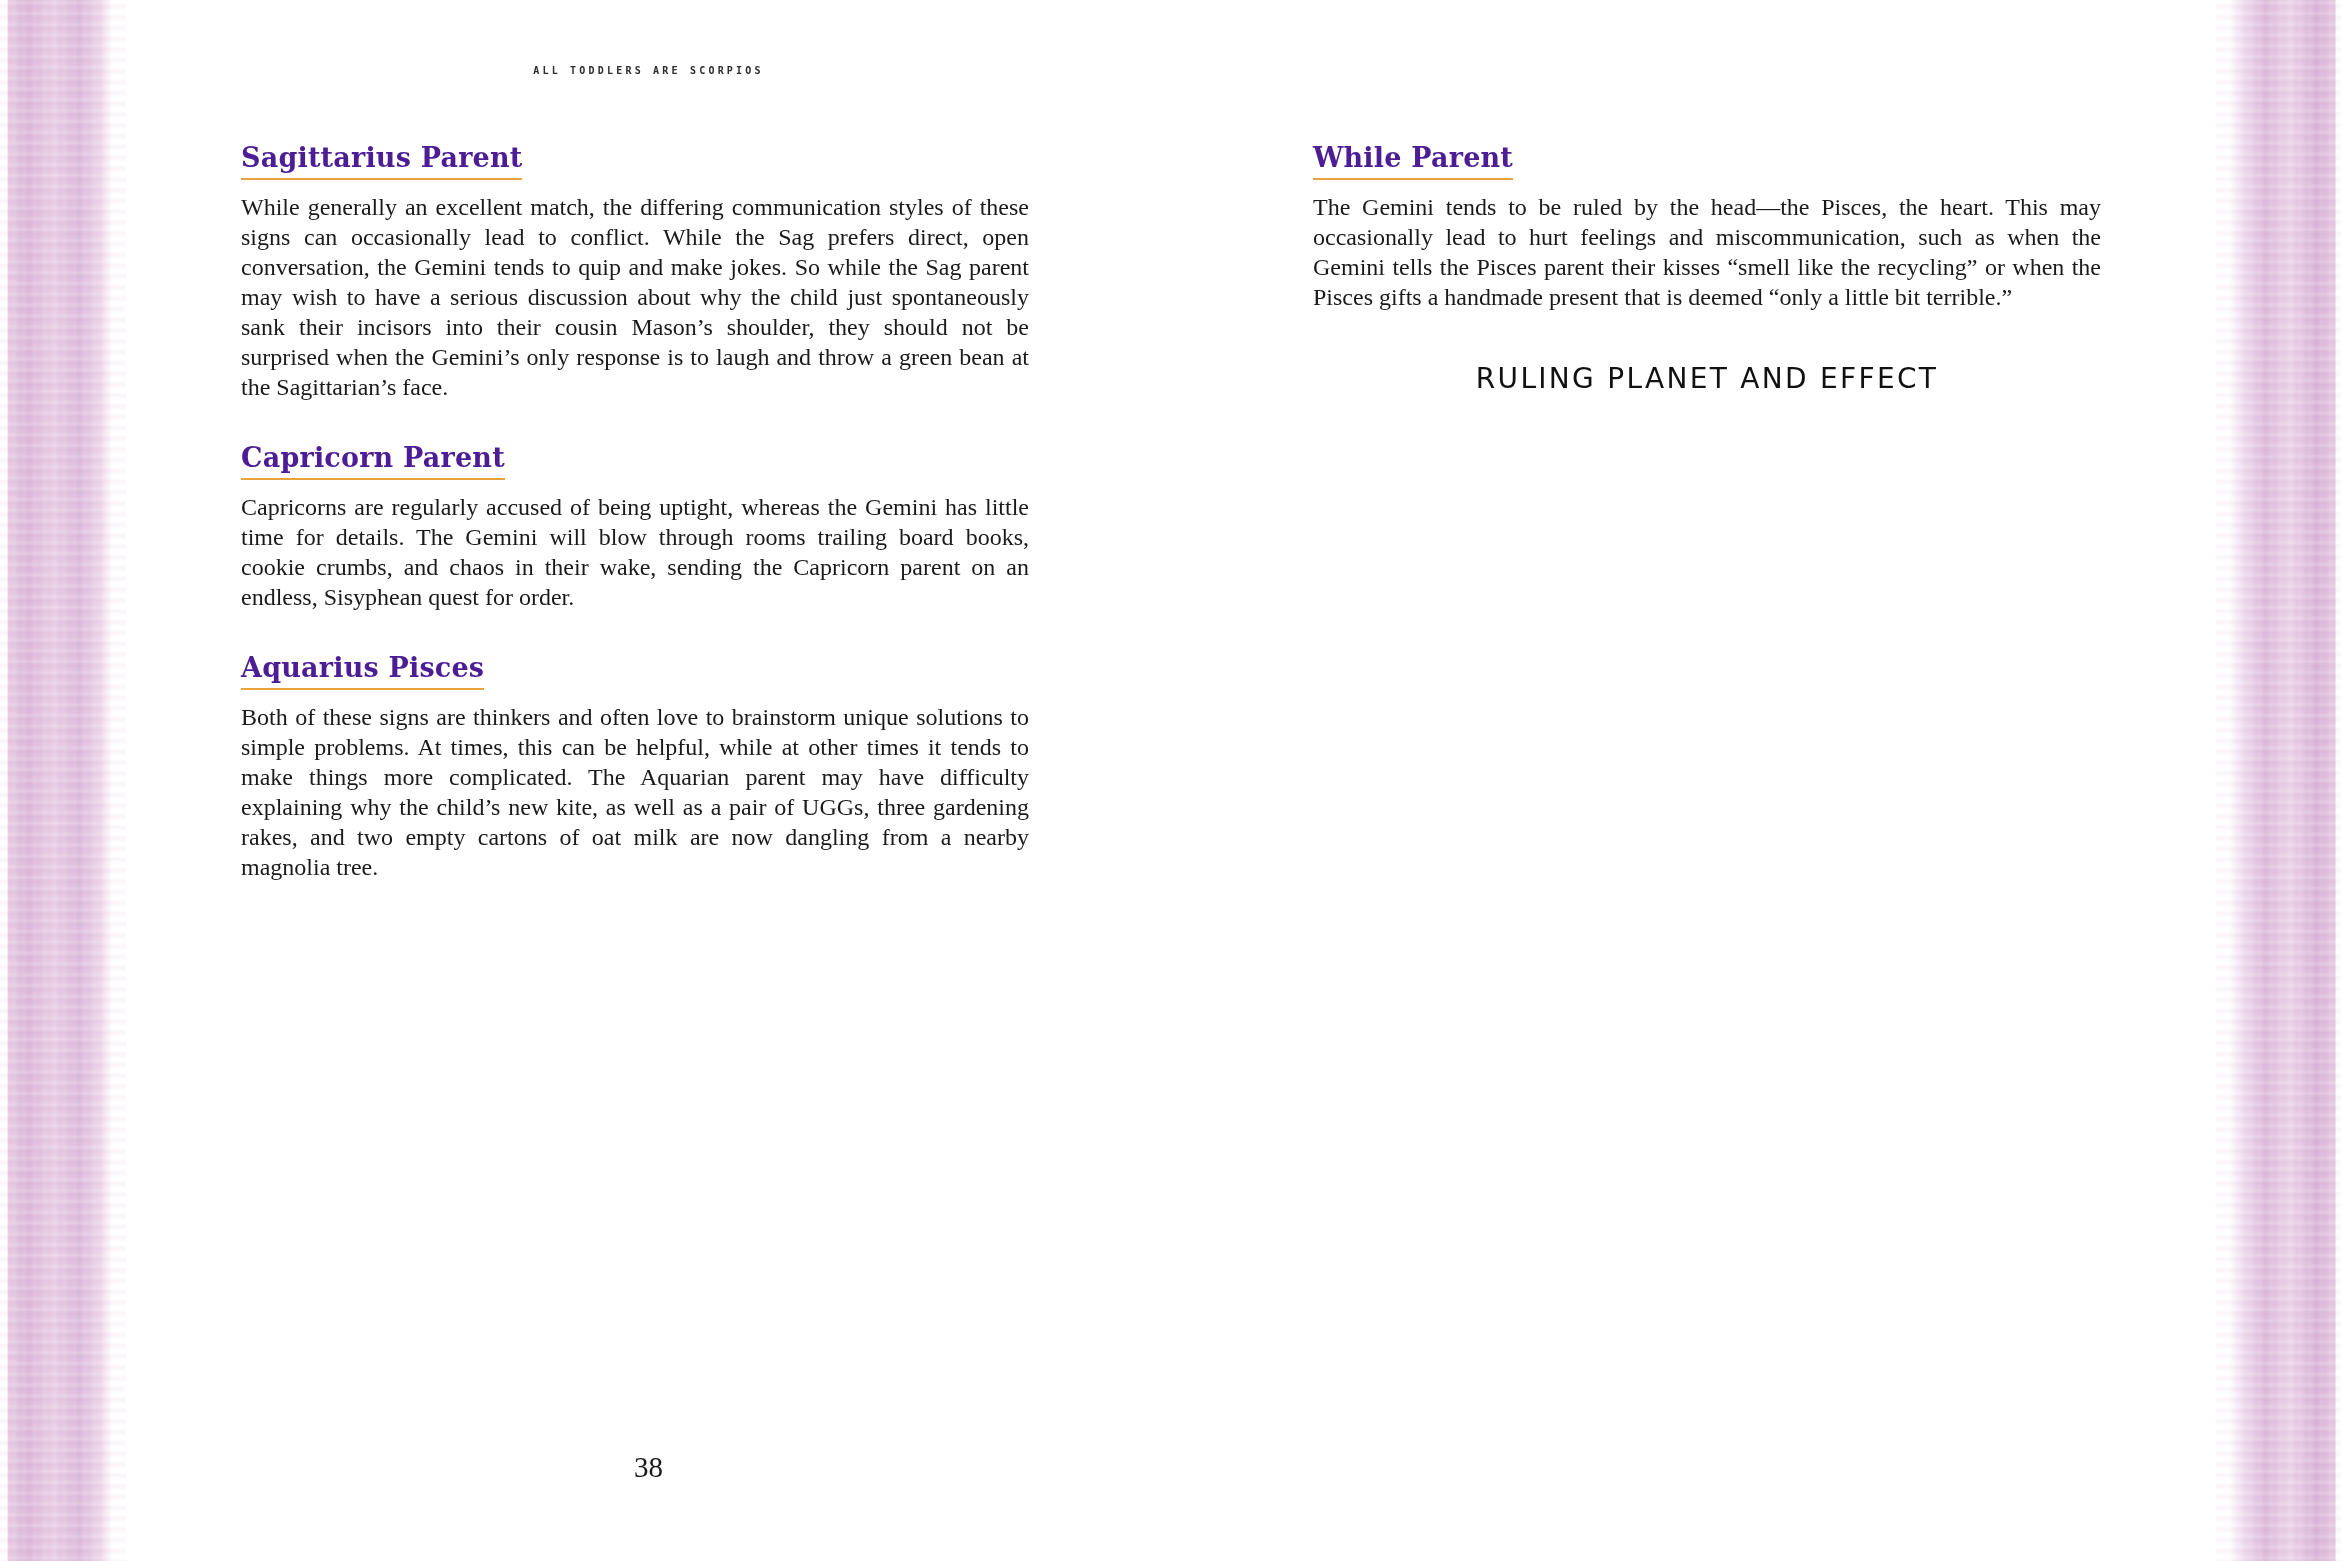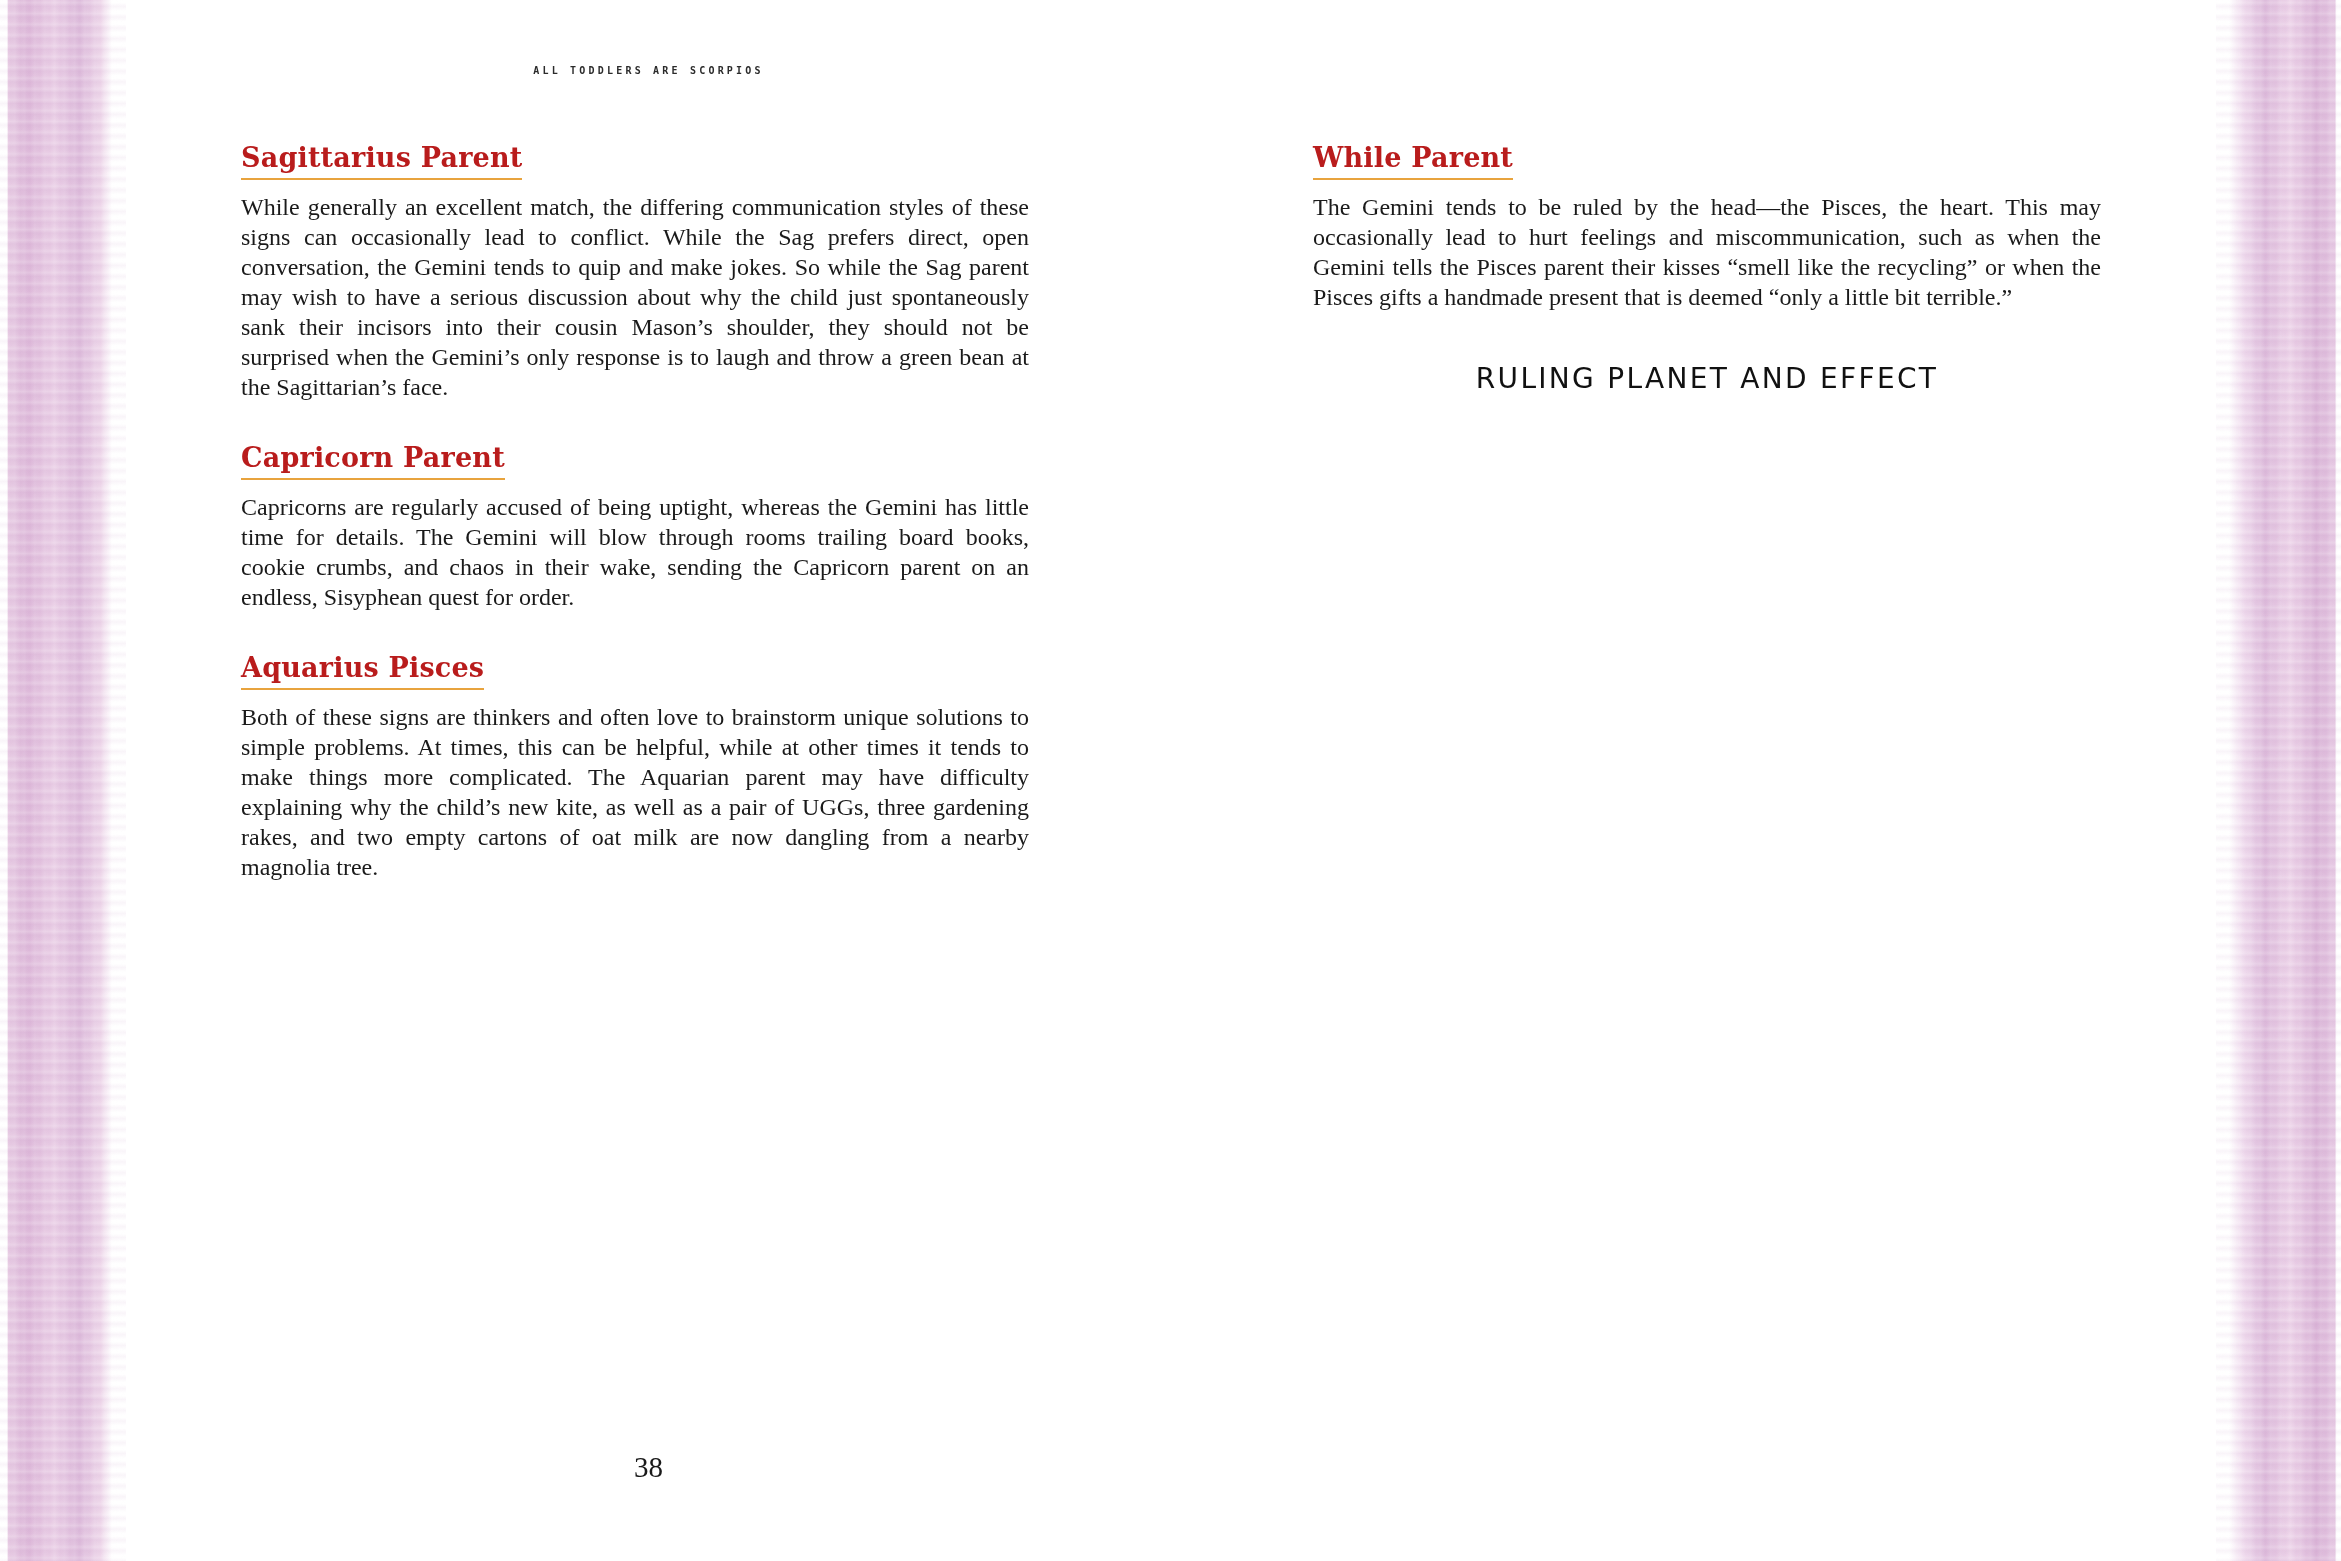--- a/index.html
+++ b/index.html
@@ -97,21 +97,21 @@
   }
   .page-left .column  { left: 115px; }
   .page-right .column { left: 142px; }
 
   h2.sub {
     margin: 0 0 3.6px 0;
     font-family: "DejaVu Serif", serif;
     font-size: 27px;
     font-weight: 700;
     letter-spacing: 0.2px;
-    color: #b91c1c;
+    color: #4c1d95;
     display: inline-block;
     padding-bottom: 4.5px;
     border-bottom: 2.7px solid #e8a33d;
     line-height: 1.15;
   }
 
   h2.section {
     margin: 0;
     font-family: "DejaVu Sans", sans-serif;
     font-size: 28px;

